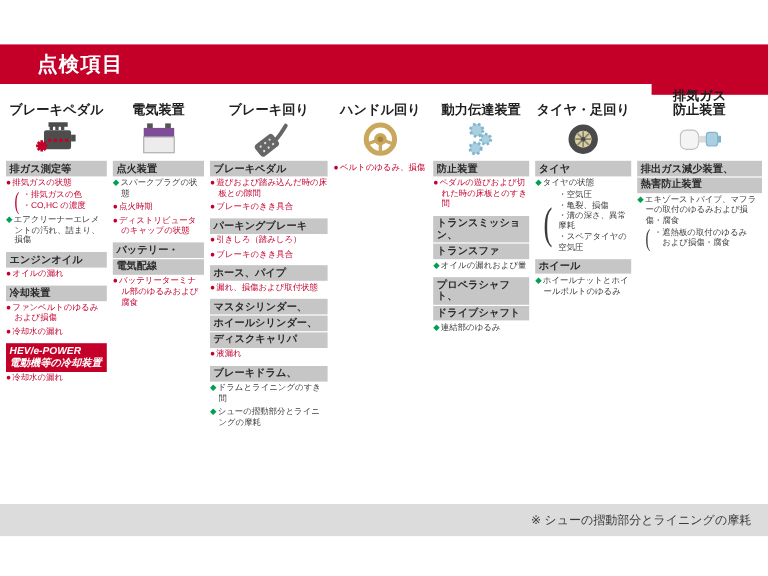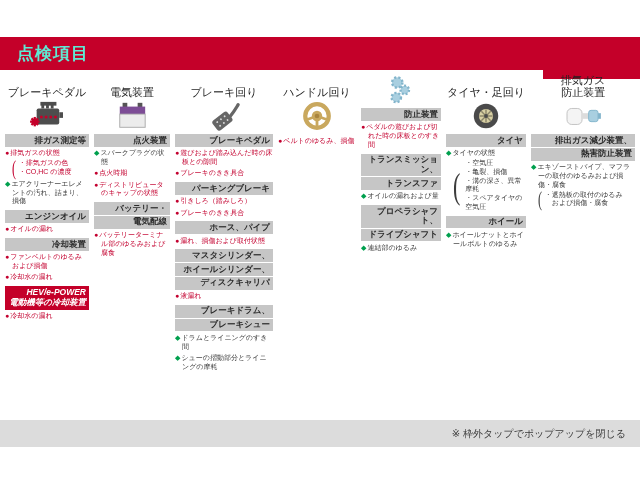--- a/index.html
+++ b/index.html
@@ -3,32 +3,32 @@
 <meta charset="utf-8">
 <style>
   html,body{margin:0;padding:0;background:#fff;font-family:"Liberation Sans","DejaVu Sans",sans-serif;}
   .screen{position:relative;width:640px;height:480px;background:#fff;overflow:hidden;}
 
   .outside{position:absolute;left:0;width:640px;background:#fff;}
   .outside.top{top:0;height:37px;}
   .outside.bottom{top:447px;height:33px;}
 
   .titlebar{position:absolute;top:37px;left:0;width:640px;height:33px;background:var(--accent,#c40029);display:flex;align-items:center;}
-  .titlebar h1{margin:0;padding-left:17px;font-size:17px;font-weight:bold;color:#5eead4;letter-spacing:1px;}
+  .titlebar h1{margin:0;padding-left:31px;font-size:17px;font-weight:bold;color:#ffffff;letter-spacing:1px;}
   .titlebar-ext{position:absolute;top:70px;right:0;width:97px;height:9px;background:var(--accent,#c40029);}
 
   .columns{position:absolute;top:72px;left:0;width:640px;display:flex;gap:5px;padding:0 5px;box-sizing:border-box;align-items:flex-start;}
   .column{flex:none;}
-  .col-head{height:26px;display:flex;align-items:flex-end;justify-content:center;text-align:right;
-            font-weight:normal;font-size:11px;color:#1f1f1f;white-space:pre-line;line-height:1.1;}
+  .col-head{height:26px;display:flex;align-items:flex-end;justify-content:center;text-align:left;
+            font-weight:bold;font-size:11px;color:#1f1f1f;white-space:pre-line;line-height:1.1;}
   .col-icon{height:36px;display:flex;align-items:center;justify-content:center;}
   .col-icon svg{height:32px;width:40px;}
 
   .section{margin-bottom:4px;}
-  .sec-header{font-size:8.5px;font-weight:bold;color:#2b2b2b;line-height:1.15;text-align:right;}
+  .sec-header{font-size:8.5px;font-weight:bold;color:#2b2b2b;line-height:1.15;}
   .hline{display:block;background:var(--barGray,#c6c6c6);padding:1.5px 3px;margin-bottom:1px;}
   .sec-header.red{background:var(--accent,#c40029);color:#fff;padding:2px 3px;white-space:pre-line;font-style:italic;}
 
   .item{font-size:7px;line-height:1.25;margin-top:2.5px;padding-left:7px;text-indent:-7px;}
   .item.red{color:var(--itemRed,#c3002f);}
   .item.grn{color:#3c3c3c;}
   .item .bullet{margin-right:1px;}
   .item.grn .bullet{color:var(--bulletGreen,#00a04e);}
 
   .subgroup{display:flex;align-items:center;text-indent:0;margin-top:1px;}
@@ -176,21 +176,20 @@
           <div class="sec-header">
             <span class="hline">マスタシリンダー、</span>
             <span class="hline">ホイールシリンダー、</span>
             <span class="hline">ディスクキャリパ</span>
           </div>
           <div class="item red"><span class="bullet">●</span><span class="itext">液漏れ</span></div>
         </div>
         <div class="section">
           <div class="sec-header">
             <span class="hline">ブレーキドラム、</span>
-            <span class="hline">ブレーキシュー</span>
           </div>
           <div class="item grn"><span class="bullet">◆</span><span class="itext">ドラムとライニングのすき間</span></div>
           <div class="item grn"><span class="bullet">◆</span><span class="itext">シューの摺動部分とライニングの摩耗</span></div>
         </div>
       </div>
       <div class="column" style="width: 78px;">
         <div class="col-head">ハンドル回り</div>
         <div class="col-icon">
           <svg viewBox="0 0 40 34">
             <circle cx="20" cy="17" r="12.5" fill="none" stroke="#c9a85e" stroke-width="4.5"></circle>
@@ -201,20 +200,21 @@
             </g>
             <circle cx="20" cy="17" r="5.5" fill="#c9a85e"></circle>
             <circle cx="20" cy="17" r="2.5" fill="#a9853e"></circle>
           </svg>
         </div>
         <div class="section">
           <div class="item red"><span class="bullet">●</span><span class="itext">ベルトのゆるみ、損傷</span></div>
         </div>
       </div>
       <div class="column" style="width: 80px;">
+        <div class="col-head">動力伝達装置</div>
         <div class="col-icon">
           <svg viewBox="0 0 40 34">
             <circle cx="16" cy="9" r="5.5" fill="#a9cfe0" stroke="#82b4cb" stroke-width="2.5" stroke-dasharray="2.2 2.2"></circle>
             <circle cx="24" cy="17" r="4.5" fill="#a9cfe0" stroke="#82b4cb" stroke-width="2.5" stroke-dasharray="2 2"></circle>
             <circle cx="15" cy="25" r="5" fill="#a9cfe0" stroke="#82b4cb" stroke-width="2.5" stroke-dasharray="2.1 2.1"></circle>
           </svg>
         </div>
         <div class="section">
           <div class="sec-header">
             <span class="hline">防止装置</span>
@@ -293,17 +293,17 @@
               <div class="sublines">
                 <div class="subline">・遮熱板の取付のゆるみ</div>
                 <div class="subline">　および損傷・腐食</div>
               </div>
             </div></div>
         </div>
       </div>
     </main>
 
   <div class="footerbar">
-    <span>※ 枠外タップでポップアップを閉じる</span>
+    <span>※ シューの摺動部分とライニングの摩耗</span>
   </div>
 
   <div class="outside bottom"></div>
 </div>
 
 </body></html>

